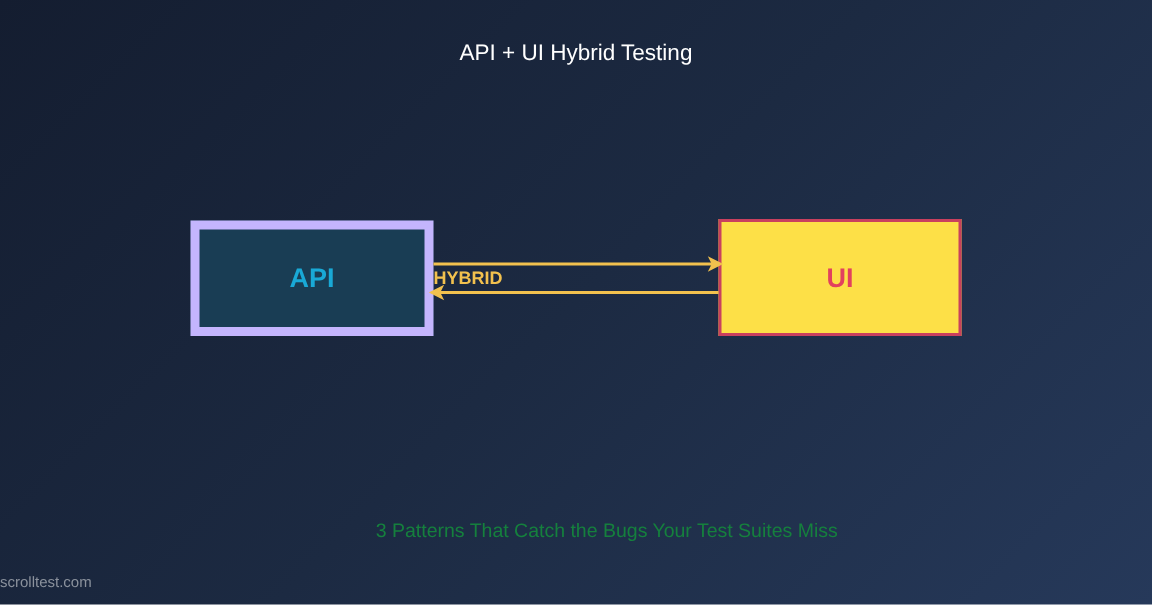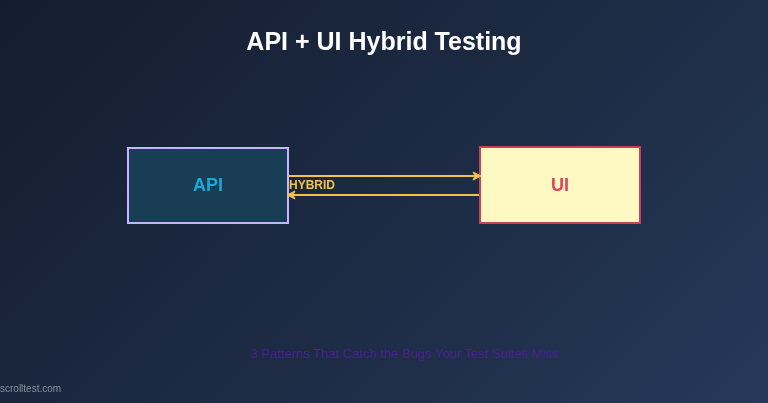--- a/index.html
+++ b/index.html
@@ -4,43 +4,43 @@
 <style>
   html, body { margin: 0; padding: 0; }
   body {
     width: 768px; height: 403px; overflow: hidden;
     background: linear-gradient(135deg, #141d30 0%, #1c2a42 50%, #26395a 100%);
     font-family: "Liberation Sans", sans-serif;
     position: relative;
   }
   .title {
     position: absolute; left: 0; right: 0; top: 27px;
-    text-align: center; color: #ffffff; font-weight: bold; font-size: 25px;
+    text-align: center; color: #ffffff; font-weight: normal; font-size: 15px;
   }
   .box {
     position: absolute; box-sizing: border-box;
     display: flex; align-items: center; justify-content: center;
     font-weight: bold; font-size: 18px;
   }
   .box-api {
     left: 127px; top: 147px; width: 162px; height: 77px;
-    background: #193d54; border: 2px solid #c4b5fd; color: #19a9d6;
+    background: #193d54; border: 6px solid #c4b5fd; color: #19a9d6;
   }
   .box-ui {
     left: 479px; top: 146px; width: 162px; height: 78px;
-    background: #fef9c3; border: 2px solid #c9405e; color: #e2415e;
+    background: #fde047; border: 2px solid #c9405e; color: #e2415e;
   }
   .arrow-svg { position: absolute; left: 0; top: 0; }
   .hybrid-label {
     position: absolute; left: 289px; width: 190px; top: 178px;
     color: #f2c14e; font-weight: bold; font-size: 12px;
   }
   .subtitle {
     position: absolute; left: 0; right: 0; top: 346px;
-    text-align: center; color: #4c1d95; font-size: 13px; margin-left: 41px;
+    text-align: center; color: #15803d; font-size: 13px; margin-left: 41px;
   }
   .footer {
     position: absolute; left: 0; right: 0; top: 383px;
     color: #8a919c; font-size: 10px;
   }
 </style>
 </head>
 <body>
 
 <div class="title">API + UI Hybrid Testing</div>

